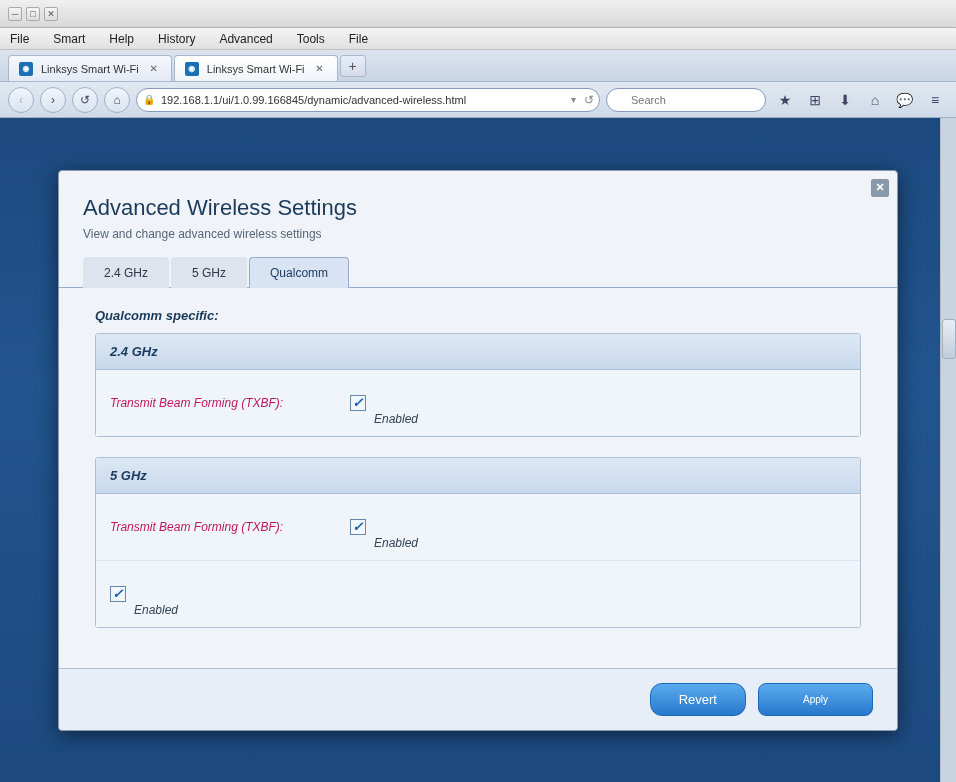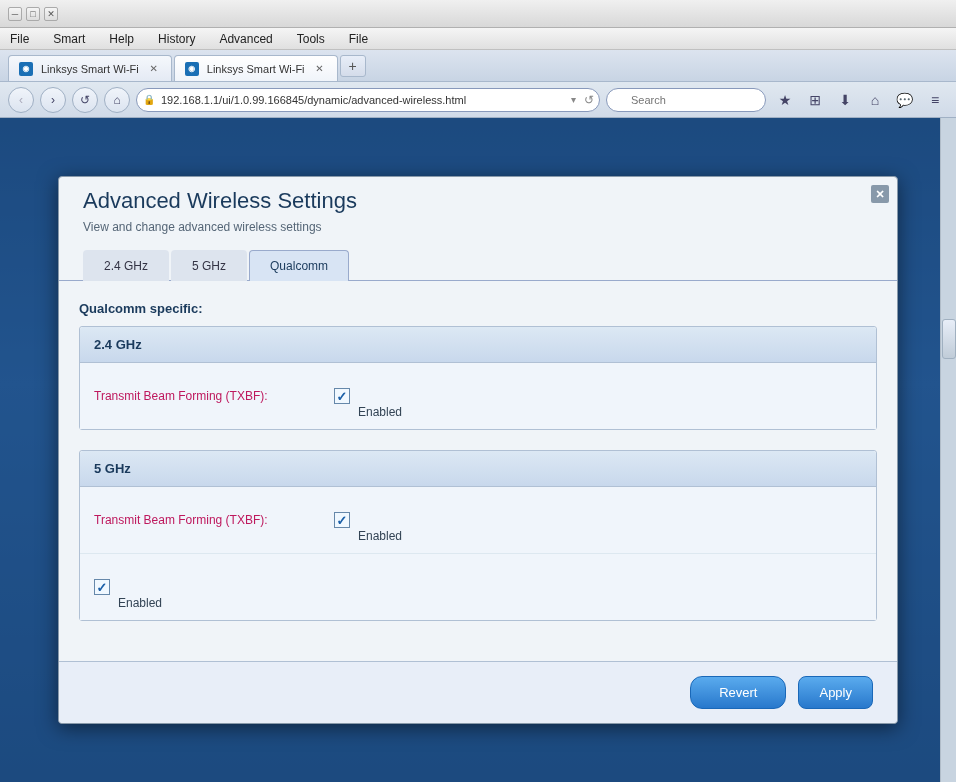--- a/index.html
+++ b/index.html
@@ -40,51 +40,51 @@
     .browser-content { flex: 1; overflow: hidden; position: relative; background: linear-gradient(to bottom, #1a5fa8 0%, #2878cc 40%, #1a5fa8 100%); }
 
     
     .dialog-bg { position: absolute; top: 0; left: 0; right: 0; bottom: 0; background: rgba(30, 60, 100, 0.6); display: flex; align-items: center; justify-content: center; }
 
     
     .dialog { width: 840px; background: #f0f4f8; border: 1px solid #8899aa; border-radius: 4px; box-shadow: 0 4px 20px rgba(0,0,0,0.5); display: flex; flex-direction: column; position: relative; }
 
     .dialog-close { position: absolute; top: 8px; right: 8px; width: 18px; height: 18px; background: #8899aa; border-radius: 2px; display: flex; align-items: center; justify-content: center; cursor: pointer; color: white; font-size: 11px; font-weight: bold; }
 
-    .dialog-header { padding: 11px 24px 16px; }
+    .dialog-header { padding: 24px 24px 16px; }
     .dialog-title { font-size: 22px; color: #1a3a5c; font-weight: normal; margin-bottom: 6px; }
     .dialog-subtitle { font-size: 12px; color: #556677; }
 
     
     .dialog-tabs { display: flex; padding: 0 24px; border-bottom: 1px solid #99aacc; gap: 0; }
     .dtab { padding: 8px 20px; font-size: 12px; color: #334; cursor: pointer; border: 1px solid transparent; border-bottom: none; border-radius: 4px 4px 0 0; background: #dde4ee; margin-right: 2px; margin-bottom: -1px; }
     .dtab.active { background: #d8e4f4; border-color: #99aacc; color: #1a3a5c; font-weight: 500; }
 
     
-    .dialog-body { padding: 20px 20px; flex: 1; }
+    .dialog-body { padding: 20px 36px; flex: 1; font-style: italic; }
 
     .section-label { font-size: 13px; font-weight: bold; color: #1a3a5c; margin-bottom: 10px; }
 
     .settings-section { margin-bottom: 20px; border: 1px solid #b0c0d4; border-radius: 3px; background: #f8fafc; }
     .section-header { padding: 10px 14px; background: linear-gradient(to bottom, #dce8f4, #c8d8ec); border-bottom: 1px solid #b0c0d4; font-size: 13px; font-weight: bold; color: #1a3a5c; border-radius: 3px 3px 0 0; }
     .settings-row { display: flex; align-items: center; padding: 10px 14px; border-bottom: 1px solid #dde8f0; background: #f0f5fb; }
     .settings-row:last-child { border-bottom: none; }
     .setting-name { flex: 0 0 240px; font-size: 12px; color: #be185d; }
     .setting-value { display: flex; align-items: center; gap: 8px; }
 
     
     .cb-wrapper { width: 16px; height: 16px; border: 1px solid #6688aa; background: white; display: flex; align-items: center; justify-content: center; cursor: pointer; }
     .cb-wrapper.checked { background: #f0f8ff; }
     .cb-check { color: #1a5fa8; font-size: 13px; font-weight: bold; }
     .cb-label { font-size: 12px; color: #334455; margin-top: 32px; }
 
     
     .dialog-footer { padding: 14px 24px; display: flex; justify-content: flex-end; gap: 12px; border-top: 1px solid #b0c0d4; background: #e8eef8; border-radius: 0 0 4px 4px; }
     .btn-revert { padding: 8px 28px; background: linear-gradient(to bottom, #5aabee, #2878cc); border: 1px solid #1a68b8; border-radius: 12px; color: white; font-size: 13px; cursor: pointer; }
-    .btn-apply { padding: 8px 20px; background: linear-gradient(to bottom, #5aabee, #2878cc); border: 1px solid #1a68b8; border-radius: 8px; color: white; font-size: 13px; cursor: pointer; }
+    .btn-apply { padding: 8px 44px; background: linear-gradient(to bottom, #5aabee, #2878cc); border: 1px solid #1a68b8; border-radius: 8px; color: white; font-size: 10px; cursor: pointer; }
 
     
     .scrollbar-track { position: absolute; right: 0; top: 0; bottom: 0; width: 16px; background: #c8d4e0; border-left: 1px solid #b0bcc8; }
     .scrollbar-thumb { width: 14px; height: 40px; background: linear-gradient(to bottom, #e8eef8, #c0ccd8); border: 1px solid #a0b0c0; border-radius: 3px; margin: 1px; position: absolute; top: 200px; }
   </style>
 </head>
 <body>
 
 <div class="browser-frame">
 

